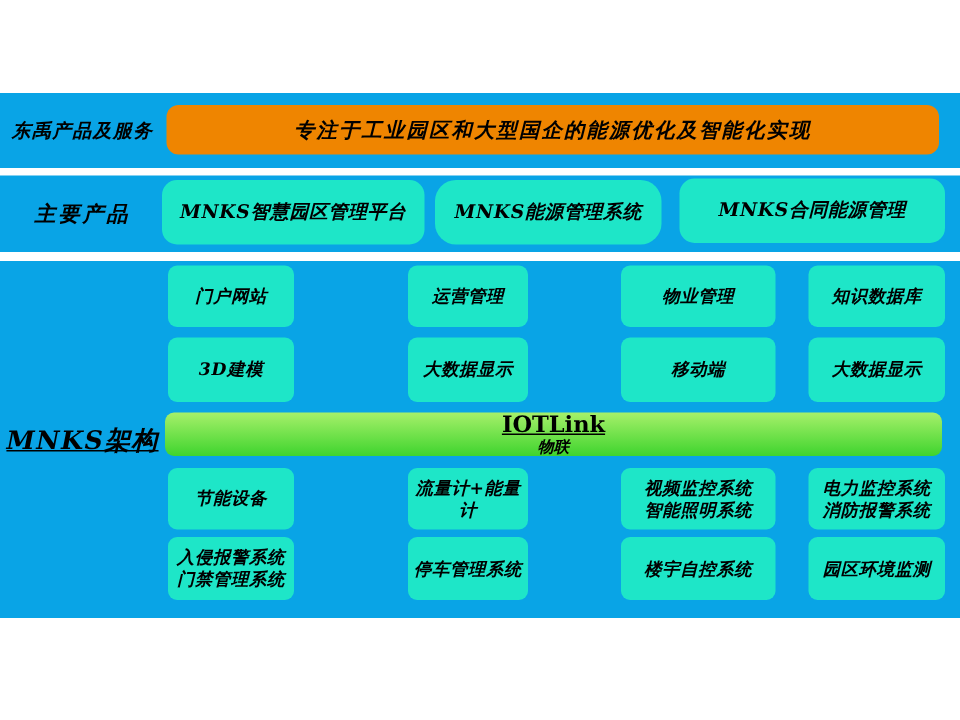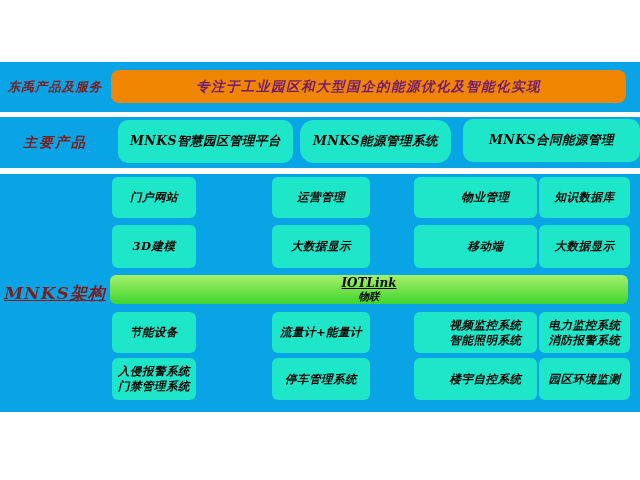--- a/index.html
+++ b/index.html
@@ -9,65 +9,65 @@
     font-family:"DejaVu Serif","Liberation Serif",serif;
   }
   .band { position:absolute; left:0; width:640px; background:#09a4e6; }
   #band-services { top:62px;  height:50px; }
   #band-products { top:117px; height:51px;padding-left:21px; }
   #band-arch     { top:174px; height:238px; }
 
   .band-label {
     position:absolute; left:0; top:0; height:100%; width:110px;
     display:flex; align-items:center; justify-content:center;
-    color:#7f1d1d; font-weight:bold; font-style:italic;
+    color:#000000; font-weight:bold; font-style:italic;
     text-align:center; letter-spacing:1px;
   }
   #services-label { font-size:12.5px; }
   #products-label { font-size:14px; letter-spacing:2px; }
   #arch-label     { font-size:17px; letter-spacing:1px;text-decoration:underline; }
 
   #banner {
     position:absolute; left:111px; top:8px; width:515px; height:33px;
     background:#ef8500; border-radius:8px;
     display:flex; align-items:center; justify-content:center;
-    color:#701a75; font-weight:bold; font-style:italic;
+    color:#000000; font-weight:bold; font-style:italic;
     font-size:13.5px; letter-spacing:1.5px;
   }
 
   .cyan-box {
     position:absolute; background:#1ee6c8; border-radius:10px;
     display:flex; align-items:center; justify-content:center;
     color:#000; font-weight:bold; font-style:italic;
     text-align:center; white-space:pre-line; line-height:1.3;
     letter-spacing:0.5px;
   }
-  .product-box { font-size:12.5px; height:43px; top:3px;margin-left:10px; }
+  .product-box { font-size:12.5px; height:43px; top:3px; }
   #product-box-0 { left:108px; width:175px; }
   #product-box-1 { left:290px; width:151px;border-radius:14px; }
   #product-box-2 { left:453px; width:177px; top:2px; }
 
   .arch-box { font-size:11.5px; border-radius:6px; }
   .col-0 { left:112px; width:84px; }
-  .col-1 { left:272px; width:98px; }
-  .col-2 { left:414px; width:103px;padding-left:20px; }
+  .col-1 { left:272px; width:80px; }
+  .col-2 { left:414px; width:103px; }
   .col-3 { left:539px; width:91px; }
   .row-a { top:3px;   height:41px; }
   .row-b { top:51px;  height:43px; }
   .row-c { top:138px; height:41px; }
   .row-d { top:184px; height:42px; }
 
   #iot-bar {
     position:absolute; left:110px; top:101px; width:518px; height:29px;
     background:linear-gradient(to bottom,#a6f06a,#3fd42e);
     border-radius:6px;
     display:flex; flex-direction:column; align-items:center; justify-content:center;
     color:#000;
   }
-  #iot-title { font-size:12px; font-weight:bold; font-style:italic; text-decoration:underline; line-height:1.15; }
+  #iot-title { font-size:15px; font-weight:bold; text-decoration:underline; line-height:1.15; }
   #iot-sub   { font-size:10.5px; font-weight:bold; font-style:italic; line-height:1.15; }
 </style>
 </head>
 <body>
 
 <div id="canvas">
 
   <div class="band" id="band-services">
     <div class="band-label" id="services-label">东禹产品及服务</div>
     <div id="banner">专注于工业园区和大型国企的能源优化及智能化实现</div>

